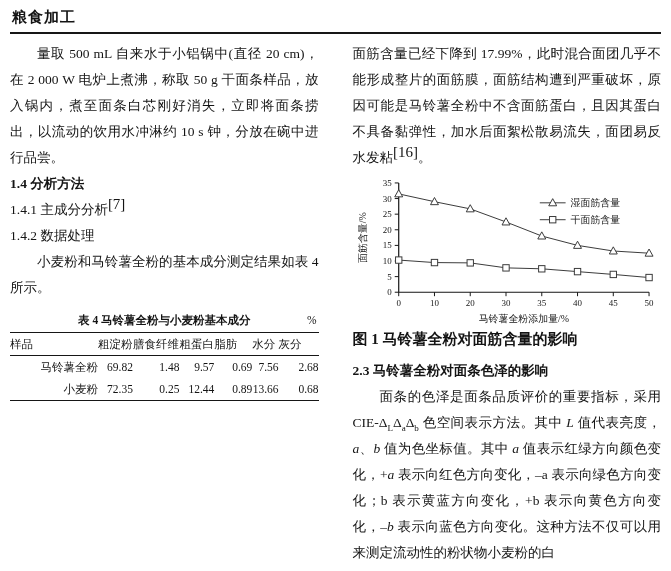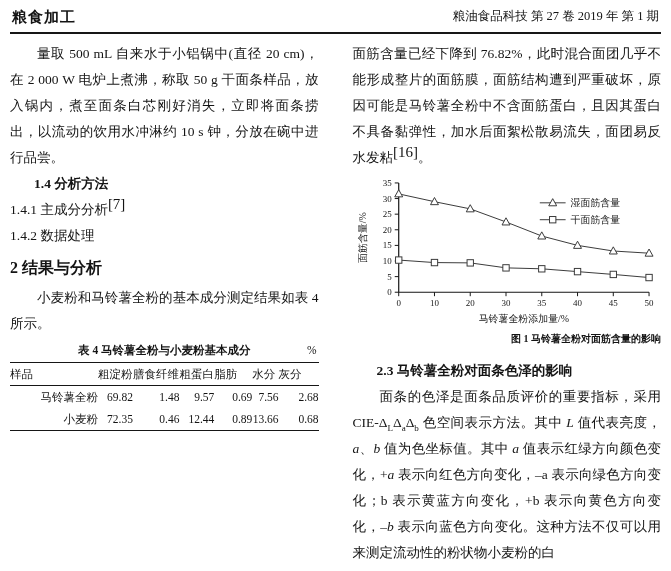--- a/index.html
+++ b/index.html
@@ -3,73 +3,71 @@
 <meta charset="utf-8">
 <style>
   html,body{margin:0;padding:0;}
   body{
     width:671px;height:571px;overflow:hidden;
     background:#ffffff;color:#141414;
     font-family:"Liberation Serif","DejaVu Serif",serif;
   }
   .page{padding:6px 10px 0;}
   .page-header{
-    display:flex;justify-content:space-between;
+    display:flex;justify-content:space-between;align-items:flex-end;
     padding:2px 2px 5px;border-bottom:2px solid #161616;
   }
   .header-section{
     font-family:"Liberation Sans","DejaVu Sans",sans-serif;
     font-weight:bold;font-size:15px;letter-spacing:1px;
   }
   .header-journal{font-size:12.5px;}
   .columns{display:flex;gap:34px;padding-top:7px;}
   .col{width:318px;font-size:13.5px;line-height:26px;text-align:justify;}
   p{margin:0;}
   .indent{text-indent:2em;}
-  .h3{font-weight:bold;margin-left:24px;}
+  .h3{font-weight:bold;}
   .h4{font-weight:normal;}
   .h1{font-weight:bold;font-size:16px;line-height:30px;margin:4px 0 2px;}
   sup{font-size:15px;line-height:0;}
   sub{font-size:9px;line-height:0;}
   i{font-style:italic;}
   
   .tbl-caption{
     position:relative;text-align:center;font-weight:bold;
-    font-size:11.5px;line-height:18px;margin-top:4px;
+    font-size:11.5px;line-height:18px;margin-top:10px;
   }
   .tbl-unit{position:absolute;right:2px;font-weight:normal;}
   table{width:100%;border-collapse:collapse;font-size:11.5px;margin-top:3px;}
   th{font-weight:normal;border-top:1.6px solid #161616;border-bottom:1px solid #161616;
      padding:4px 0;text-align:left;line-height:14px;}
   td{padding:4px 0;text-align:right;line-height:14px;}
   tr.last td{border-bottom:1.6px solid #161616;}
   
   .figure{margin-top:4px;}
   .figure svg{display:block;width:304px;margin:0 auto;}
-  .fig-caption{text-align:right;font-weight:bold;font-size:10px;line-height:22px;margin-top:2px;}
+  .fig-caption{text-align:left;font-weight:bold;font-size:15px;line-height:22px;margin-top:2px;}
   .spacer-sm{height:8px;}
 </style>
 </head>
 <body>
 
 <div class="page">
 
   <div class="page-header">
     <span class="header-section">粮食加工</span>
-    <span class="header-journal">粮油食品科技 第 27 卷  2019 年  第 1 期</span>
   </div>
 
   <div class="columns">
 
     <div class="col">
       <p class="indent">量取 500 mL 自来水于小铝锅中(直径 20 cm)，在 2 000 W 电炉上煮沸，称取 50 g 干面条样品，放入锅内，煮至面条白芯刚好消失，立即将面条捞出，以流动的饮用水冲淋约 10 s 钟，分放在碗中进行品尝。</p>
       <p class="h3">1.4 分析方法</p>
       <p class="h4"><span>1.4.1 主成分分析</span><sup>[7]</sup></p>
       <p class="h4">1.4.2 数据处理</p>
-      <p class="h1">2 结果与分析</p>
       <p class="indent">小麦粉和马铃薯全粉的基本成分测定结果如表 4 所示。</p>
 
       <div class="tbl-caption">
         <span>表 4 马铃薯全粉与小麦粉基本成分</span>
         <span class="tbl-unit">%</span>
       </div>
       <table>
         <thead>
           <tr>
             <th style="width:88px">样品</th>
@@ -87,32 +85,32 @@
             <td>69.82</td>
             <td>1.48</td>
             <td>9.57</td>
             <td>0.69</td>
             <td>7.56</td>
             <td>2.68</td>
           </tr>
           <tr class="last">
             <td>小麦粉</td>
             <td>72.35</td>
-            <td>0.46</td>
+            <td>0.25</td>
             <td>12.44</td>
             <td>0.89</td>
             <td>13.66</td>
             <td>0.68</td>
           </tr>
         </tbody>
       </table>
     </div>
 
     <div class="col">
-      <p><span>面筋含量已经下降到 76.82%，此时混合面团几乎不能形成整片的面筋膜，面筋结构遭到严重破坏，原因可能是马铃薯全粉中不含面筋蛋白，且因其蛋白不具备黏弹性，加水后面絮松散易流失，面团易反水发粘</span><sup>[16]</sup><span>。</span></p>
+      <p><span>面筋含量已经下降到 17.99%，此时混合面团几乎不能形成整片的面筋膜，面筋结构遭到严重破坏，原因可能是马铃薯全粉中不含面筋蛋白，且因其蛋白不具备黏弹性，加水后面絮松散易流失，面团易反水发粘</span><sup>[16]</sup><span>。</span></p>
 
       <div class="figure">
         <svg id="chart-svg" viewBox="0 0 306 152">
             <path d="M 44 8 L 44 118 L 296 118" fill="none" stroke="#161616" stroke-width="1.2"></path>
             <line x1="40" y1="118" x2="44" y2="118" stroke="#161616" stroke-width="1"></line>
             <text x="37" y="121" font-size="9" fill="#161616" font-family="Liberation Serif, DejaVu Serif, serif" text-anchor="end">0</text>
             <line x1="40" y1="102.28571428571429" x2="44" y2="102.28571428571429" stroke="#161616" stroke-width="1"></line>
             <text x="37" y="105.28571428571429" font-size="9" fill="#161616" font-family="Liberation Serif, DejaVu Serif, serif" text-anchor="end">5</text>
             <line x1="40" y1="86.57142857142857" x2="44" y2="86.57142857142857" stroke="#161616" stroke-width="1"></line>
             <text x="37" y="89.57142857142857" font-size="9" fill="#161616" font-family="Liberation Serif, DejaVu Serif, serif" text-anchor="end">10</text>

